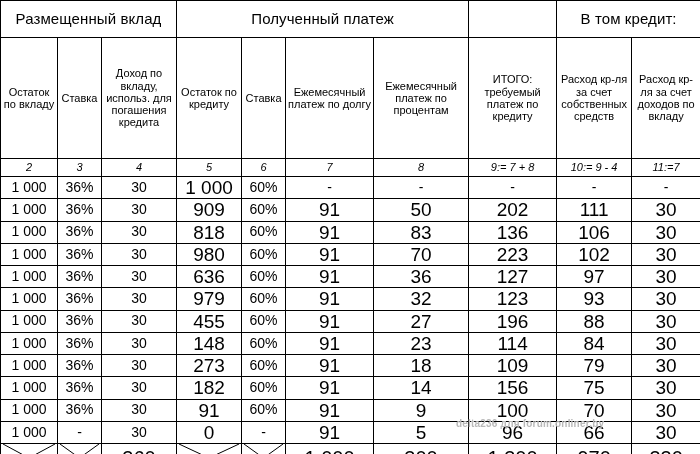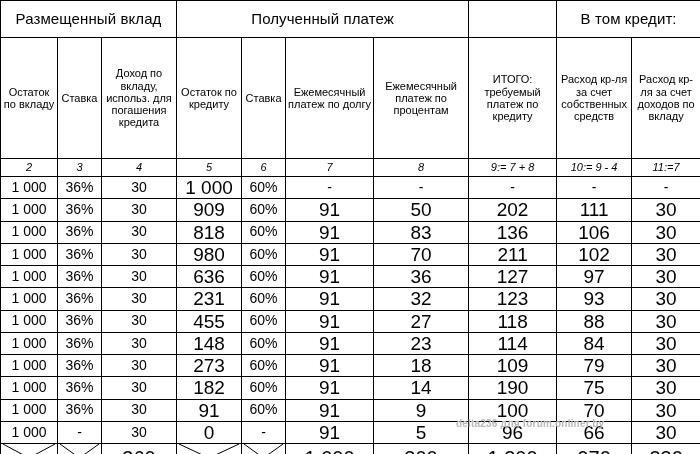--- a/index.html
+++ b/index.html
@@ -183,57 +183,57 @@
           <td class="cell big">30</td>
         </tr>
         <tr>
           <td class="cell small">1 000</td>
           <td class="cell small">36%</td>
           <td class="cell small">30</td>
           <td class="cell big">980</td>
           <td class="cell small">60%</td>
           <td class="cell big">91</td>
           <td class="cell big">70</td>
-          <td class="cell big">211</td>
+          <td class="cell big">223</td>
           <td class="cell big">102</td>
           <td class="cell big">30</td>
         </tr>
         <tr>
           <td class="cell small">1 000</td>
           <td class="cell small">36%</td>
           <td class="cell small">30</td>
           <td class="cell big">636</td>
           <td class="cell small">60%</td>
           <td class="cell big">91</td>
           <td class="cell big">36</td>
           <td class="cell big">127</td>
           <td class="cell big">97</td>
           <td class="cell big">30</td>
         </tr>
         <tr>
           <td class="cell small">1 000</td>
           <td class="cell small">36%</td>
           <td class="cell small">30</td>
-          <td class="cell big">231</td>
+          <td class="cell big">979</td>
           <td class="cell small">60%</td>
           <td class="cell big">91</td>
           <td class="cell big">32</td>
           <td class="cell big">123</td>
           <td class="cell big">93</td>
           <td class="cell big">30</td>
         </tr>
         <tr>
           <td class="cell small">1 000</td>
           <td class="cell small">36%</td>
           <td class="cell small">30</td>
           <td class="cell big">455</td>
           <td class="cell small">60%</td>
           <td class="cell big">91</td>
           <td class="cell big">27</td>
-          <td class="cell big">118</td>
+          <td class="cell big">196</td>
           <td class="cell big">88</td>
           <td class="cell big">30</td>
         </tr>
         <tr>
           <td class="cell small">1 000</td>
           <td class="cell small">36%</td>
           <td class="cell small">30</td>
           <td class="cell big">148</td>
           <td class="cell small">60%</td>
           <td class="cell big">91</td>
@@ -255,21 +255,21 @@
           <td class="cell big">30</td>
         </tr>
         <tr>
           <td class="cell small">1 000</td>
           <td class="cell small">36%</td>
           <td class="cell small">30</td>
           <td class="cell big">182</td>
           <td class="cell small">60%</td>
           <td class="cell big">91</td>
           <td class="cell big">14</td>
-          <td class="cell big">190</td>
+          <td class="cell big">156</td>
           <td class="cell big">75</td>
           <td class="cell big">30</td>
         </tr>
         <tr>
           <td class="cell small">1 000</td>
           <td class="cell small">36%</td>
           <td class="cell small">30</td>
           <td class="cell big">91</td>
           <td class="cell small">60%</td>
           <td class="cell big">91</td>

